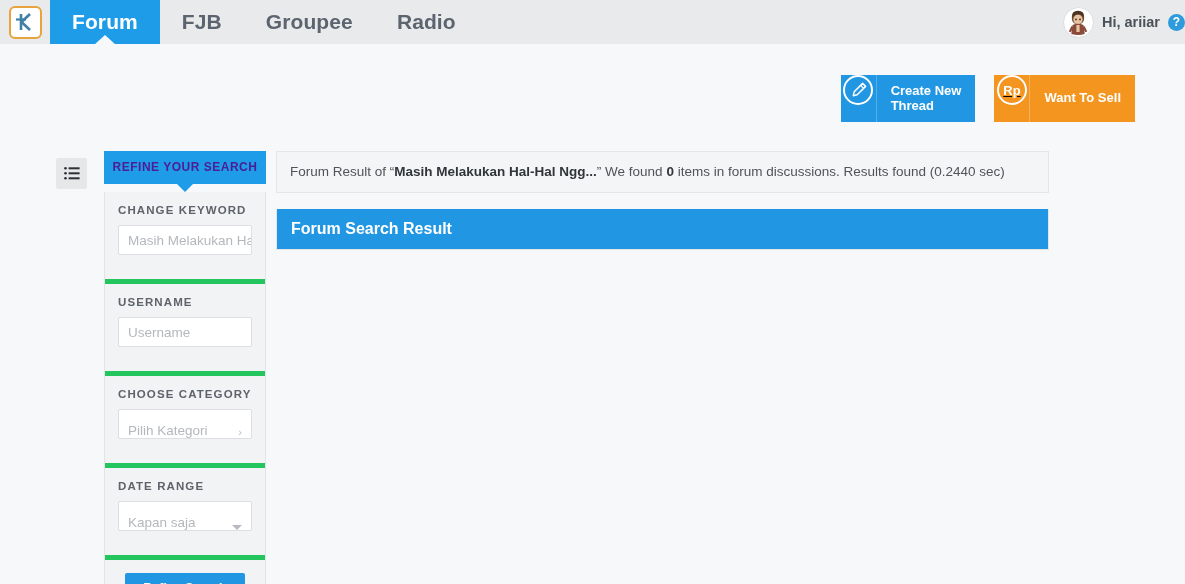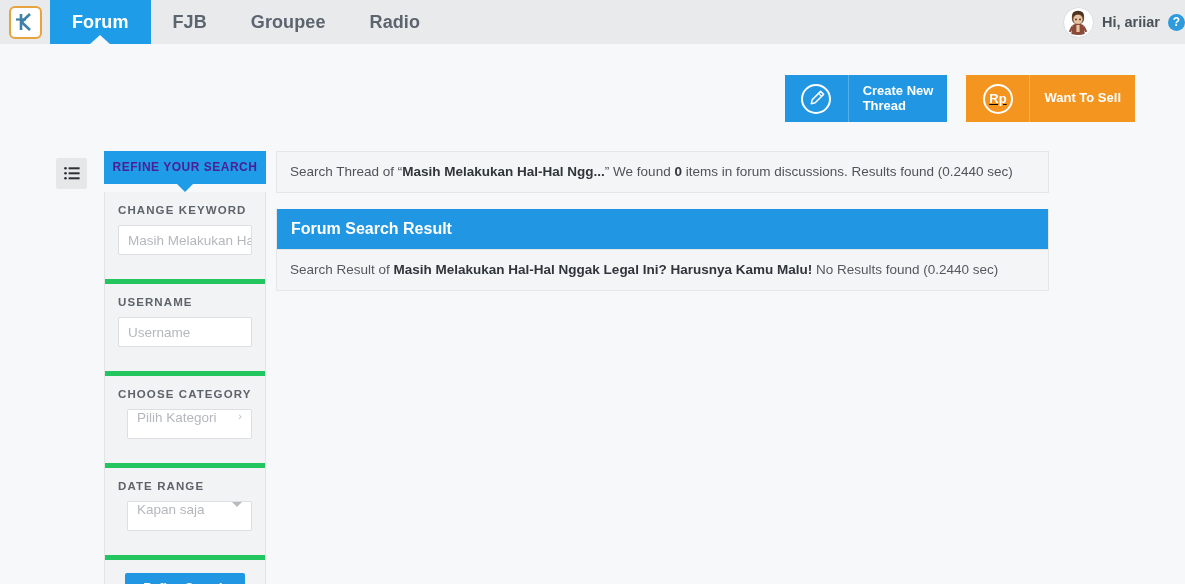--- a/index.html
+++ b/index.html
@@ -32,21 +32,21 @@
     border-radius: 6px;
     background: #fff;
     display: flex; align-items: center; justify-content: center;
   }
   .logo-box svg { display:block; }
 
   .nav-tabs { display: flex; align-items: stretch; }
   .nav-tab {
     display: flex; align-items: center; justify-content: center;
     padding: 0 22px;
-    font-size: 18px;
+    font-size: 21px;
     font-weight: bold;
     color: #5c6470;
     cursor: pointer;
     position: relative;
     letter-spacing: .1px;
   }
   .nav-tab.active {
     background: #1e9ce8;
     color: #ffffff;
     min-width: 96px;
@@ -134,22 +134,22 @@
     gap: 19px;
     margin-left: 39px;
   }
   .action-btn {
     display: flex;
     align-items: stretch;
     height: 47px;
     cursor: pointer;
   }
   .action-btn .ic {
-    width: 64px;
-    display: flex; align-items: center; justify-content: center; text-decoration: underline;
+    width: 36px;
+    display: flex; align-items: flex-start; justify-content: center; text-decoration: underline;
   }
   .action-btn .lb {
     display: flex; align-items: center;
     padding: 0 14px;
     color: #ffffff;
     font-size: 13px;
     font-weight: bold;
     line-height: 1.12;
     text-align: left;
   }
@@ -238,26 +238,25 @@
     color: #b4b8bc;
     overflow: hidden;
     white-space: nowrap;
     cursor: text;
   }
   .filter-select {
     background: #ffffff;
     border: 1px solid #dcdee1;
     border-radius: 2px;
     height: 30px;
-    display: flex; align-items: flex-start; justify-content: space-between;
+    display: flex; align-items: flex-end; justify-content: space-between;
     padding: 0 9px;
     font-size: 13.5px;
     color: #b4b8bc;
     cursor: pointer;
-    margin-left: 9px;
   }
   .filter-select .arrow { color: #bcc0c4; font-size: 11px; }
   .caret-down {
     width: 0; height: 0;
     border-left: 5px solid transparent;
     border-right: 5px solid transparent;
     border-top: 5px solid #b7bbbf;
   }
   .refine-btn-wrap {
     padding: 13px 0 16px;
@@ -447,24 +446,21 @@
 
       <div class="refine-btn-wrap">
         <button class="refine-btn">Refine Search</button>
       </div>
     </div>
   </div>
 
   <div class="results">
 
     <div class="result-summary">
-      <span>Search Thread of “</span><b>Masih Melakukan Hal-Hal Ngg...</b><span>” We found </span><b>0</b><span> items in forum discussions. Results found (0.2440 sec)</span>
+      <span>Forum Result of “</span><b>Masih Melakukan Hal-Hal Ngg...</b><span>” We found </span><b>0</b><span> items in forum discussions. Results found (0.2440 sec)</span>
     </div>
 
     <div class="panel">
       <div class="panel-head">Forum Search Result</div>
-      <div class="panel-body">
-        <span>Search Result of </span><b>Masih Melakukan Hal-Hal Nggak Legal Ini? Harusnya Kamu Malu!</b><span> No Results found (0.2440 sec)</span>
-      </div>
     </div>
 
   </div>
 </div>
 
 </body></html>

